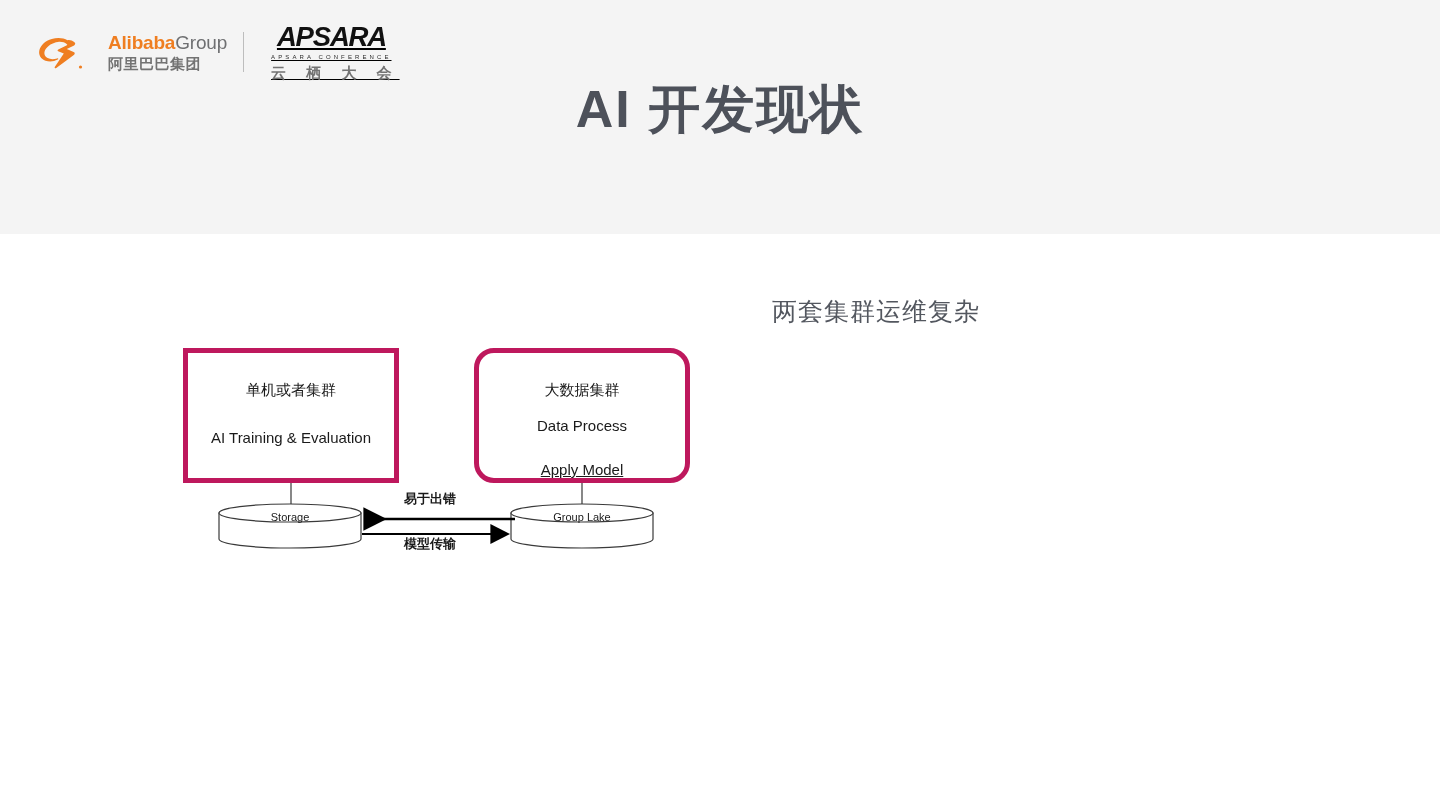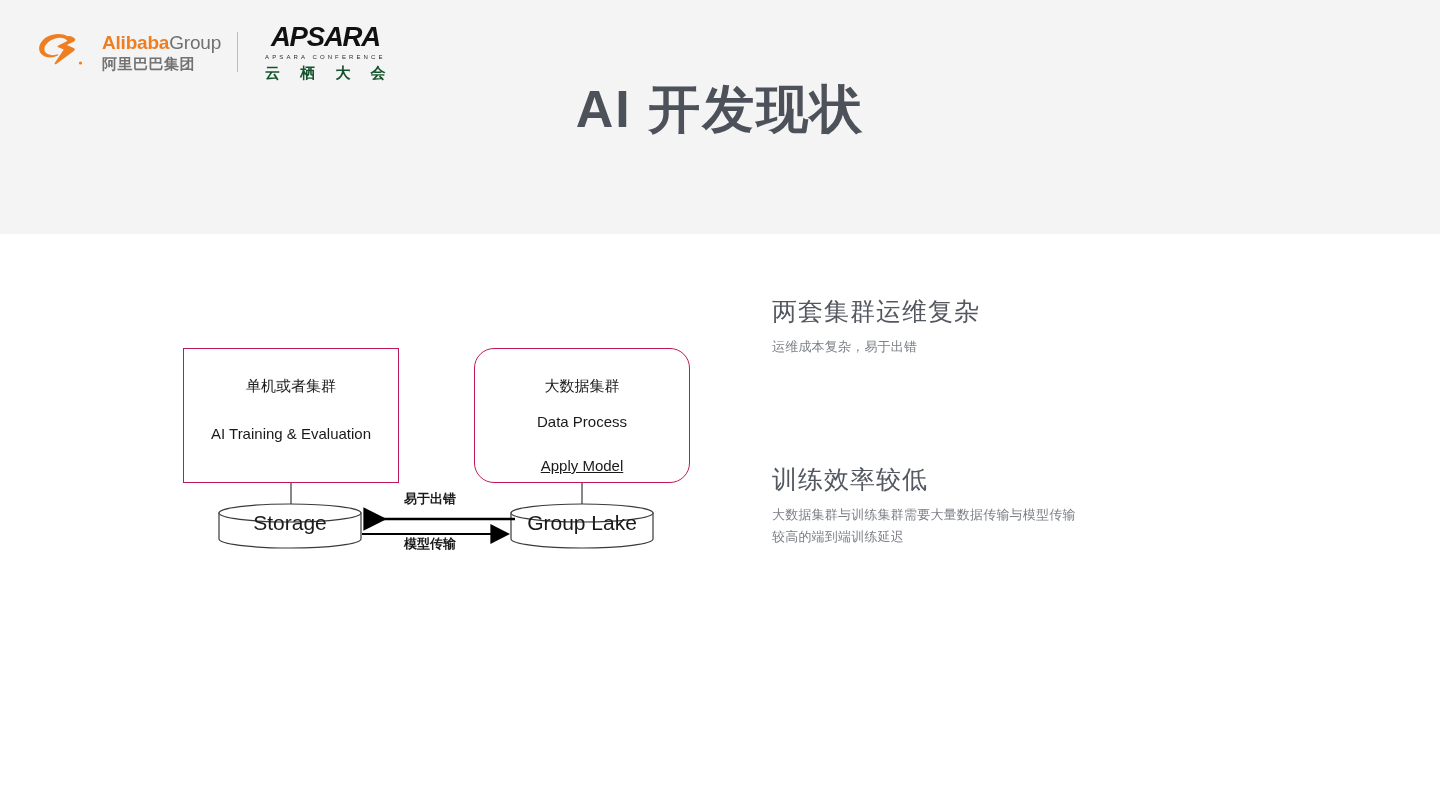--- a/index.html
+++ b/index.html
@@ -29,22 +29,22 @@
   .logo-lockup {
     position: absolute;
     left: 38px;
     top: 28px;
     display: flex;
     align-items: center;
     height: 48px;
   }
   .ali-logo {
     display: flex;
-    align-items: flex-start;
-    gap: 18px;
+    align-items: flex-end;
+    gap: 24px;
   }
   .ali-mark {
     width: 46px;
     height: 34px;
     flex: 0 0 auto;
     position: relative;
   }
   .ali-text {
     display: flex;
     flex-direction: column;
@@ -78,40 +78,41 @@
     height: 40px;
     background: #bdbdbd;
     margin: 0 19px 0 16px;
   }
 
   .apsara-logo {
     display: flex;
     flex-direction: column;
     align-items: center;
     line-height: 1;
+    text-decoration: underline;
   }
   .apsara-word {
     font-size: 27px;
     font-weight: bold;
     font-style: italic;
     color: #111111;
     letter-spacing: -1.2px;
     transform: scaleX(1.02);
   }
   .apsara-sub {
     font-size: 6px;
     color: #2b2b2b;
     letter-spacing: 3.1px;
     margin-top: 3px;
     white-space: nowrap;
   }
   .apsara-cn {
     font-size: 15px;
     font-weight: bold;
-    color: #14532d;
+    color: #737373;
     letter-spacing: 8px;
     margin-top: 5px;
     text-indent: 8px;
     white-space: nowrap;
   }
 
   
   .page-title {
     position: absolute;
     left: 0;
@@ -130,21 +131,21 @@
     position: absolute;
     left: 170px;
     top: 335px;
     width: 540px;
     height: 230px;
   }
   .diagram svg { display: block; }
 
   .node-box {
     position: absolute;
-    border: 1px solid #be185d;
+    border: 5px solid #be185d;
     background: #ffffff;
     box-sizing: border-box;
     display: flex;
     flex-direction: column;
     align-items: center;
     color: #1a1a1a;
   }
   .box-left {
     left: 13px;
     top: 13px;
@@ -163,21 +164,21 @@
     line-height: 1;
   }
   .box-left .node-line:nth-child(1) { margin-top: 29px; }
   .box-left .node-line:nth-child(2) { margin-top: 33px; }
   .box-right .node-line:nth-child(1) { margin-top: 29px; }
   .box-right .node-line:nth-child(2) { margin-top: 21px; }
   .box-right .node-line:nth-child(3) { margin-top: 29px; text-decoration: underline; }
 
   .cyl-label {
     position: absolute;
-    font-size: 21px;
+    font-size: 11px;
     color: #1a1a1a;
     text-align: center;
     line-height: 1;
   }
   .cyl-label-left  { left: 49px;  top: 177px; width: 142px; }
   .cyl-label-right { left: 341px; top: 177px; width: 142px; }
 
   .edge-label {
     position: absolute;
     font-size: 13px;
@@ -295,26 +296,16 @@
   <div class="cyl-label cyl-label-right">Group Lake</div>
 
   <div class="edge-label edge-label-top">易于出错</div>
   <div class="edge-label edge-label-bottom">模型传输</div>
 </div>
 
 <div class="content-col">
 
   <div class="section">
     <div class="section-title">两套集群运维复杂</div>
-    <div class="section-body">
-      <div>运维成本复杂，易于出错</div>
-    </div>
-  </div>
-
-  <div class="section">
-    <div class="section-title">训练效率较低</div>
-    <div class="section-body">
-      <div>大数据集群与训练集群需要大量数据传输与模型传输</div>
-      <div>较高的端到端训练延迟</div>
-    </div>
-  </div>
+  </div>
+
 
 </div>
 
 </body></html>

